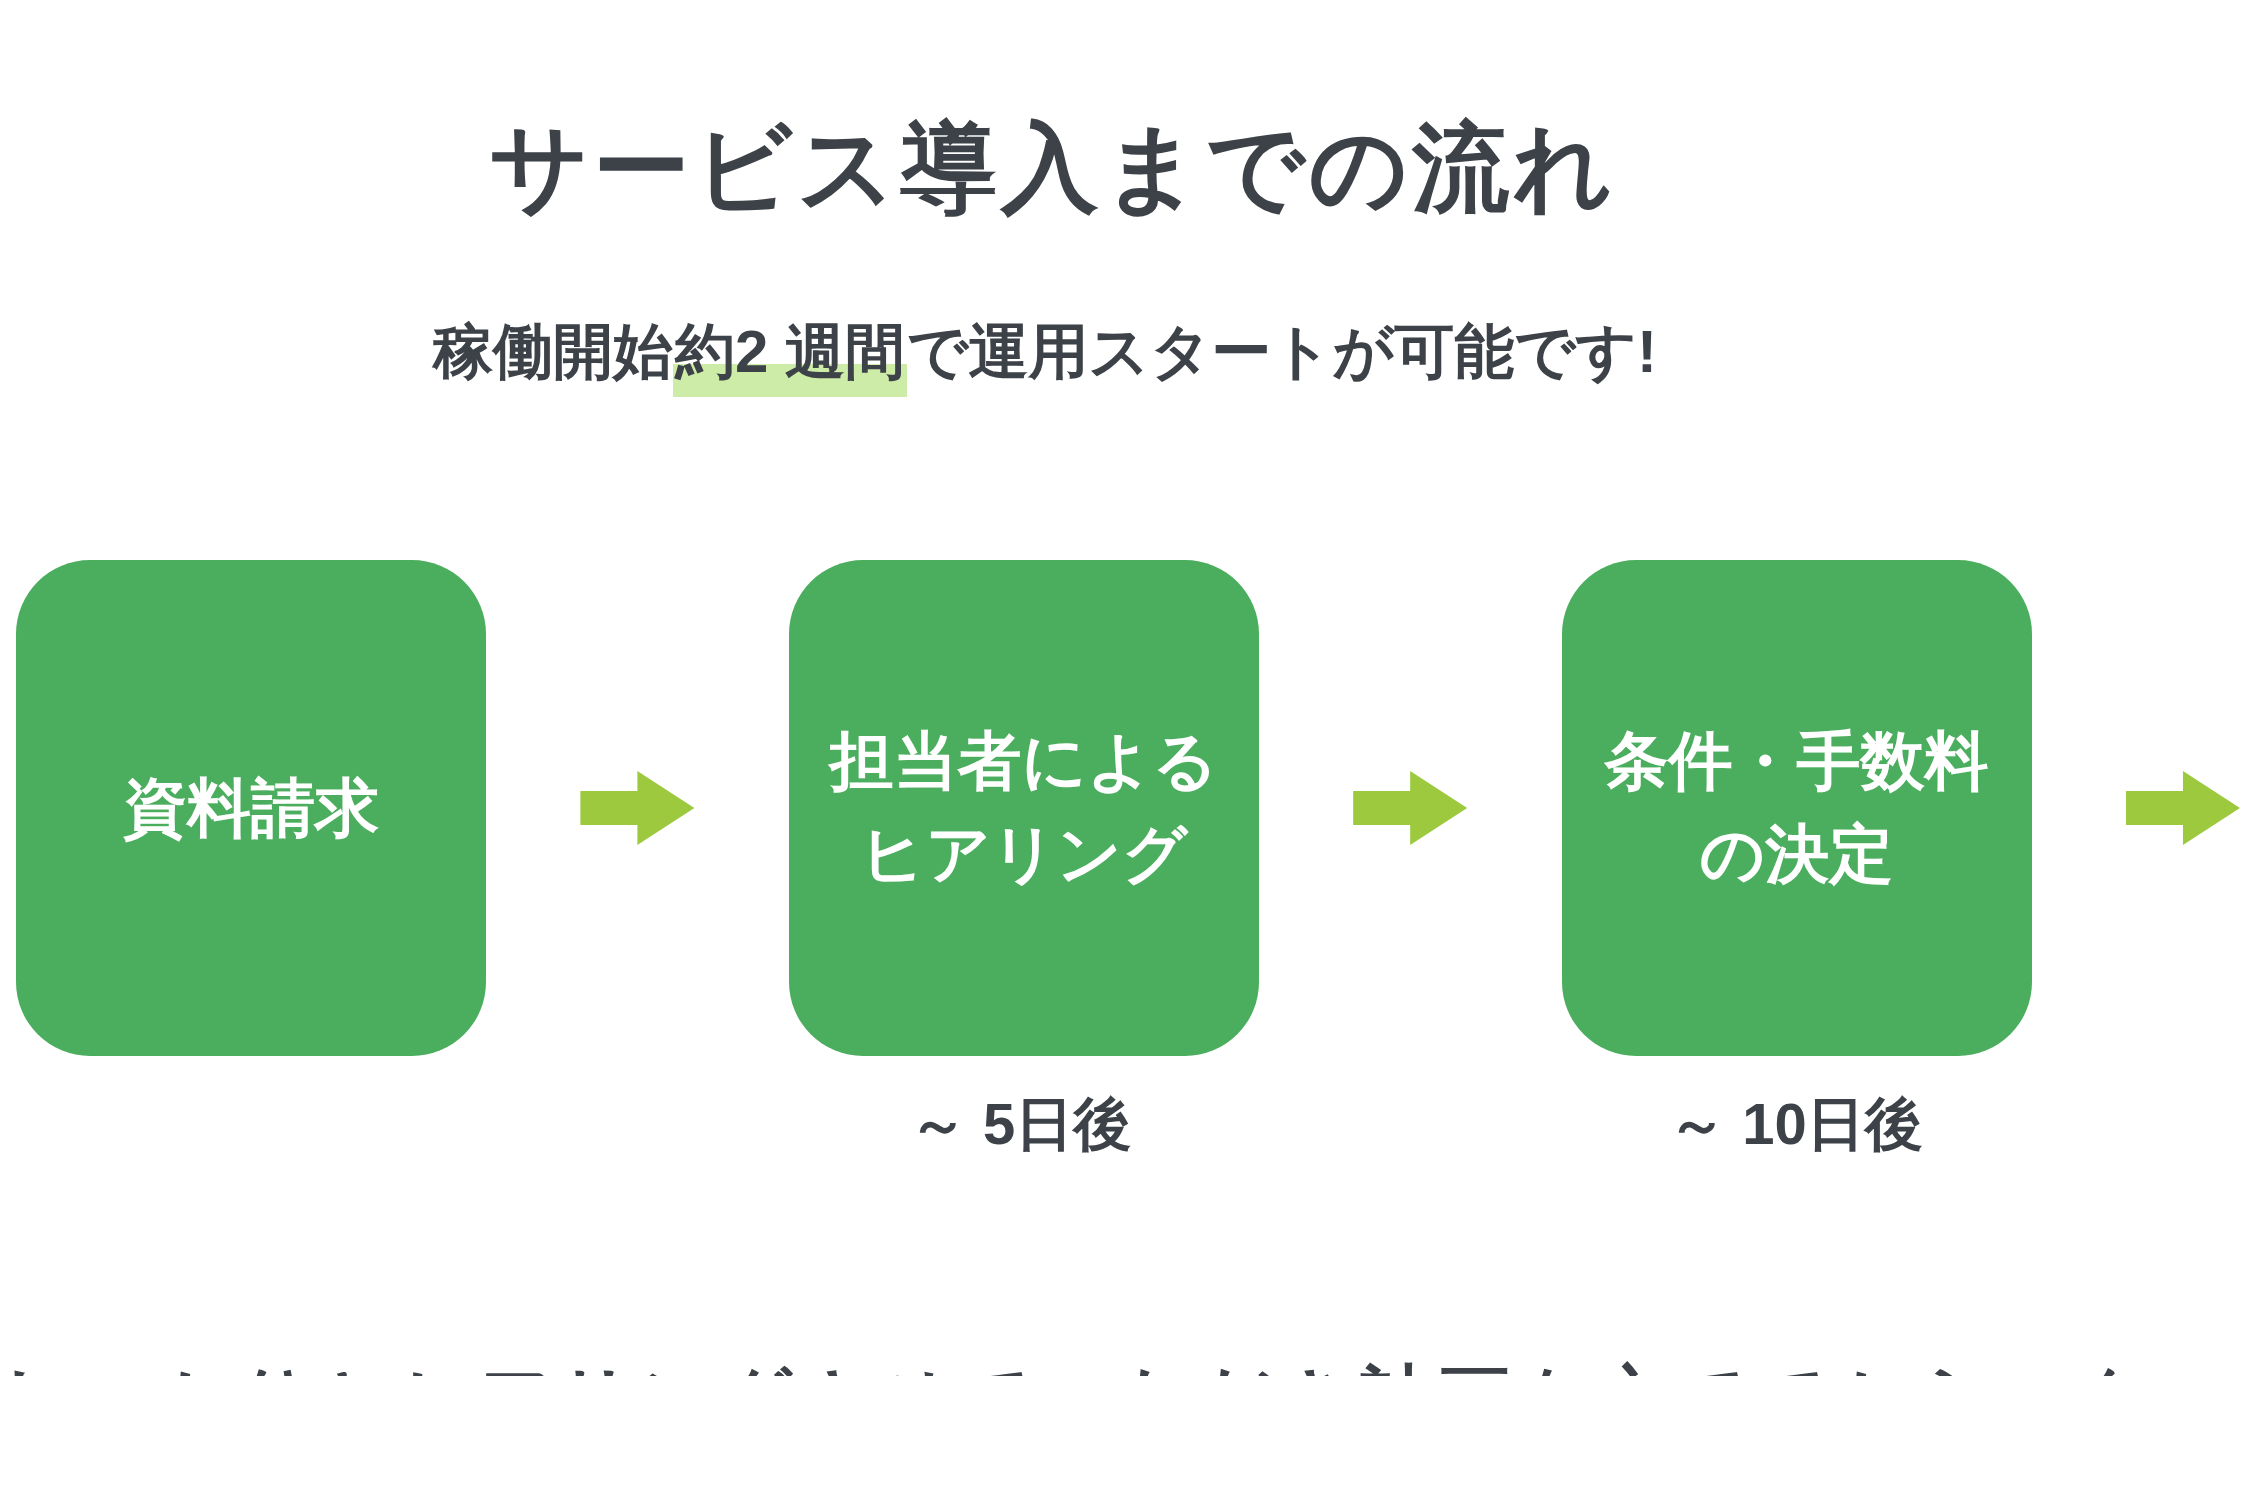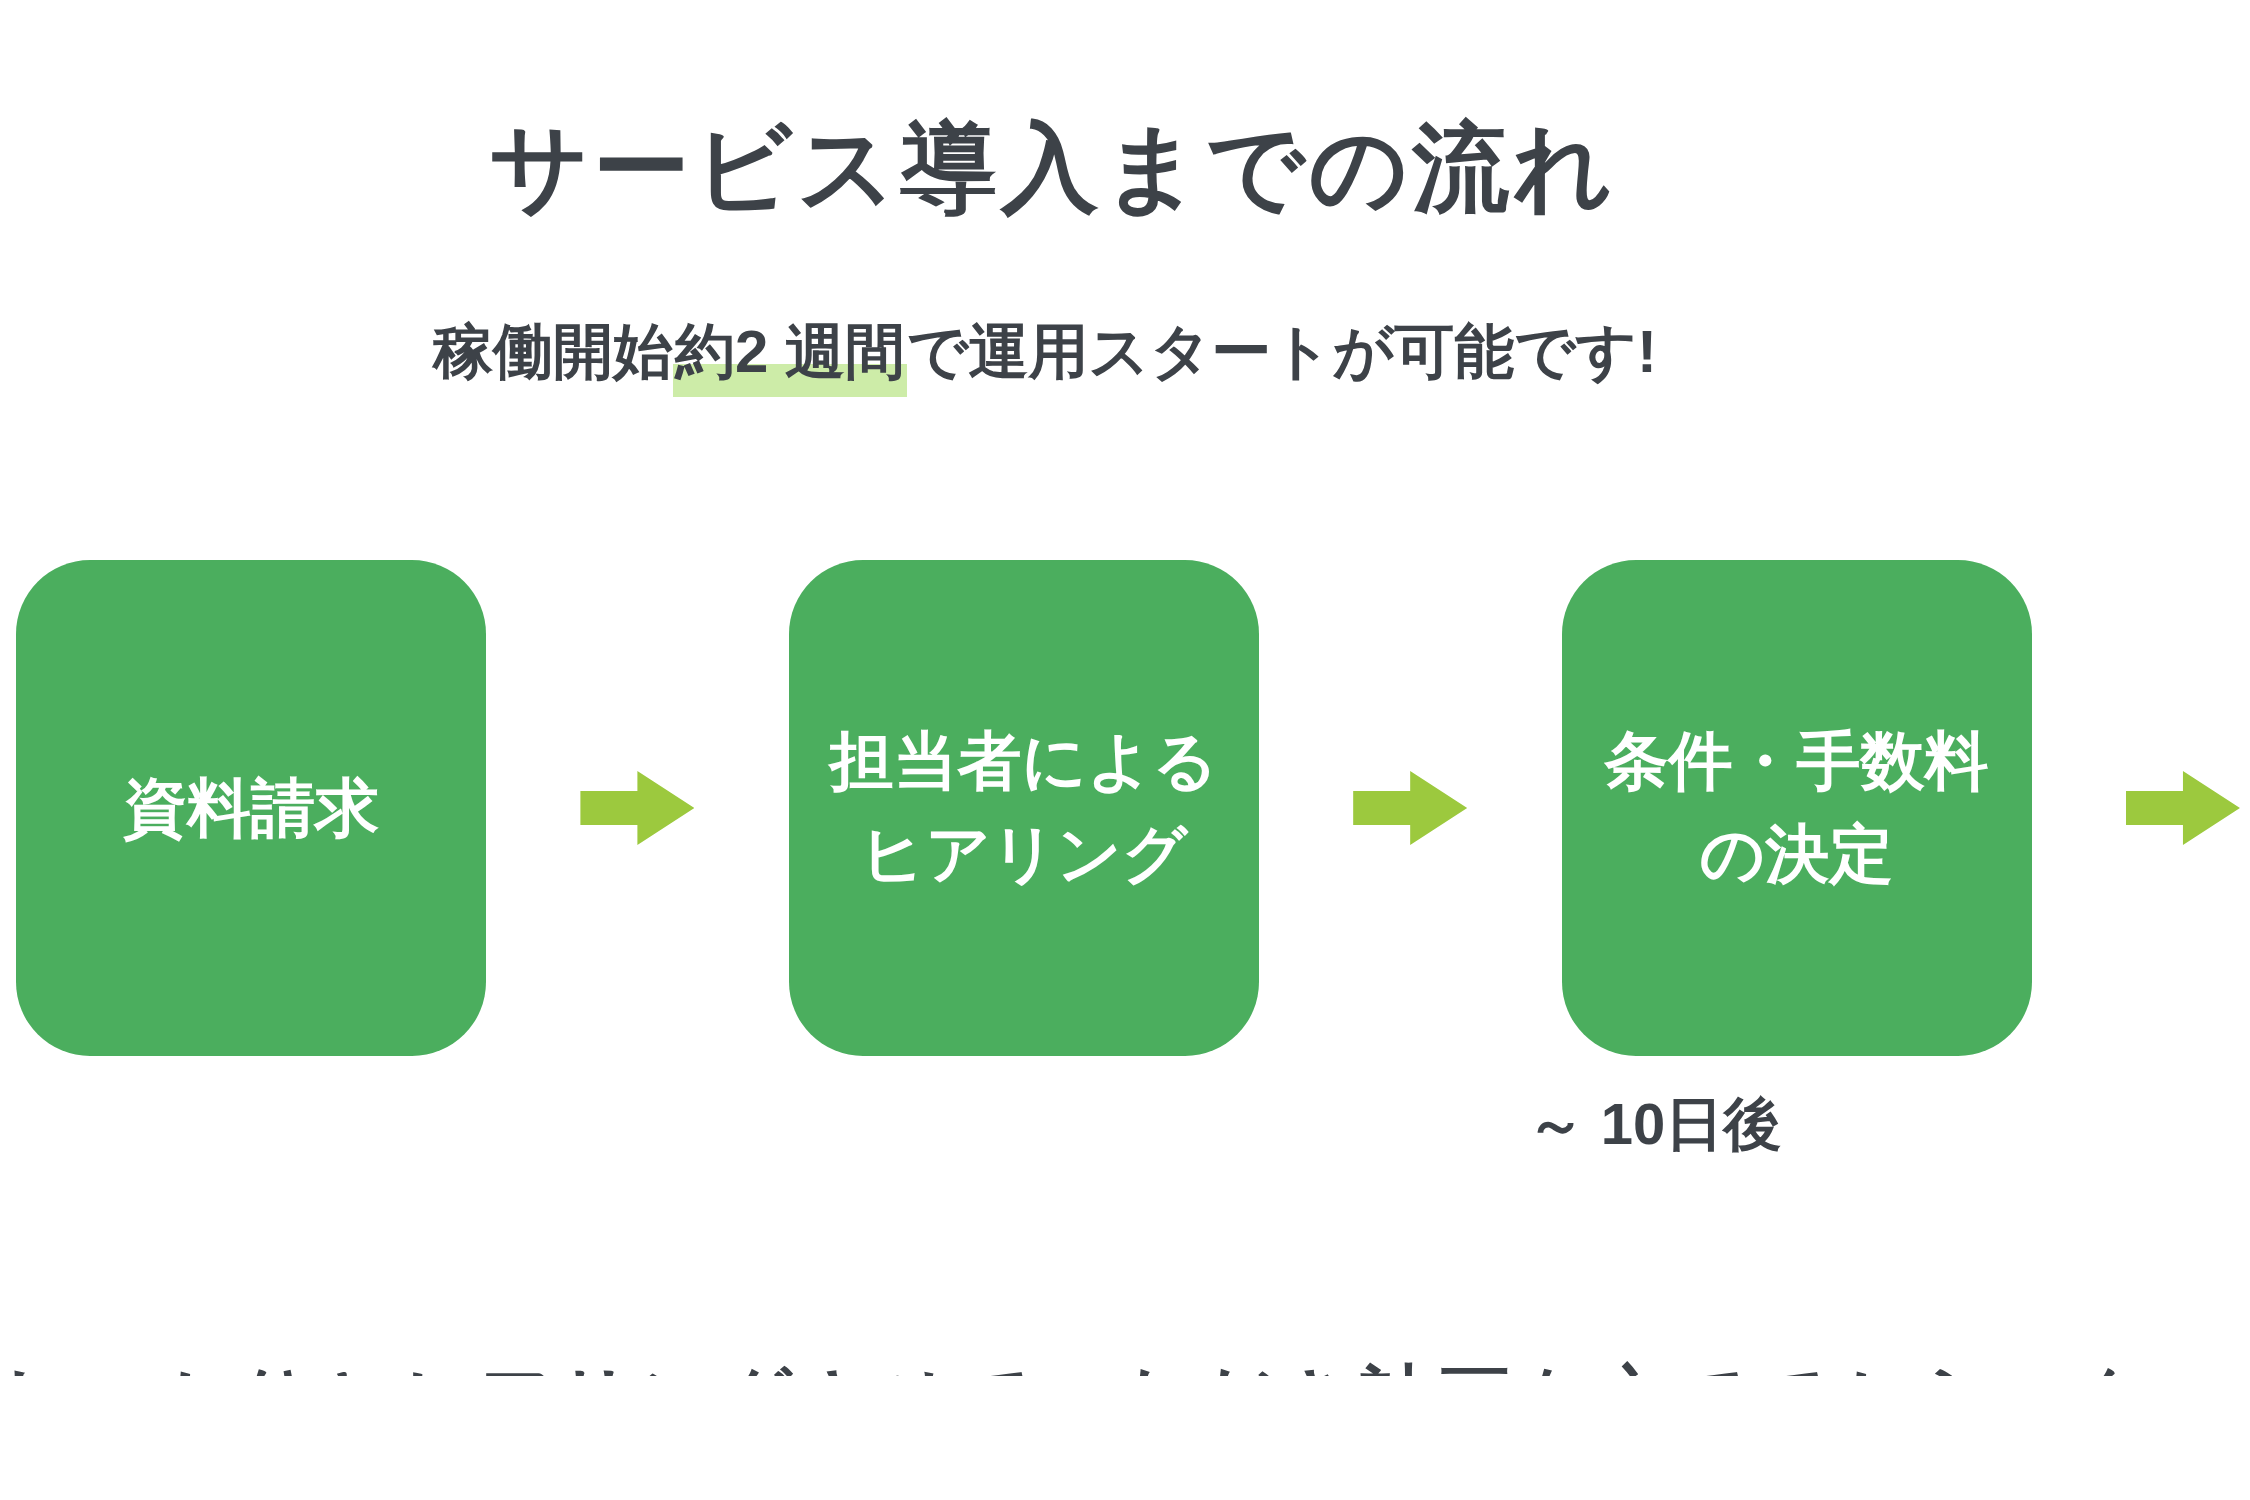--- a/index.html
+++ b/index.html
@@ -146,20 +146,21 @@
     <div class="step-box">
       <div class="step-label">条件・手数料
 の決定</div>
     </div>
     <div class="arrow"></div>
   </div>
 
   <div class="timing-row">
     <div class="timing-cell"></div>
     <div class="timing-spacer"></div>
+    <div class="timing-cell">～ 5日後</div>
     <div class="timing-spacer"></div>
     <div class="timing-cell">～ 10日後</div>
     <div class="timing-spacer"></div>
   </div>
 
   <div class="footer-note">しっかりとヒアリングさせていただき計画を立ててからスタートします。</div>
 
 </div>
 
 </body></html>

